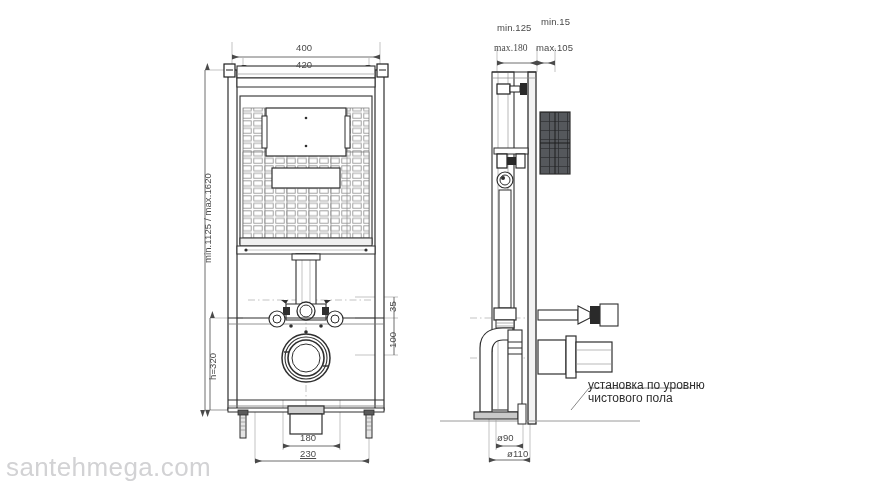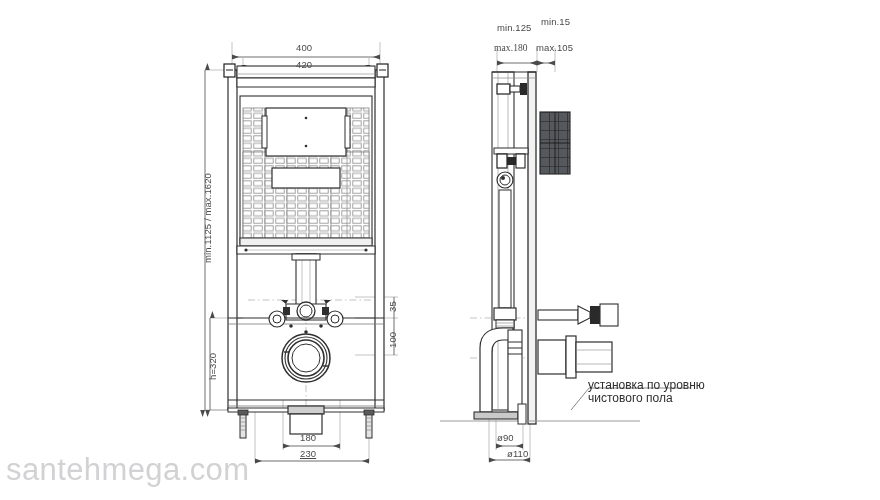--- a/index.html
+++ b/index.html
@@ -4,21 +4,21 @@
 <style>
   html,body{margin:0;padding:0;background:#ffffff;}
   body{width:880px;height:500px;position:relative;overflow:hidden;
        font-family:"Liberation Sans","DejaVu Sans",sans-serif;color:#3b3b3b;}
   .stage{position:absolute;left:0;top:0;width:880px;height:500px;}
   svg{position:absolute;left:0;top:0;}
   .dim-txt{position:absolute;font-size:9.5px;color:#4a4a4a;white-space:nowrap;
            letter-spacing:.1px;line-height:1.15;}
   .vert{transform-origin:left top;}
   .note{position:absolute;font-size:12px;color:#2e2e2e;line-height:1.3;white-space:nowrap;}
-  .wm{position:absolute;left:6px;top:452px;font-size:31px;color:#d2d2d4;
+  .wm{position:absolute;left:6px;top:452px;font-size:26px;color:#d2d2d4;
       letter-spacing:.4px;font-family:"Liberation Sans","DejaVu Sans",sans-serif;}
 </style>
 </head>
 <body>
 
 <div class="stage">
 
   <svg width="880" height="500" viewBox="0 0 880 500">
     <defs>
       <pattern id="grid-mesh" width="11" height="7.5" patternUnits="userSpaceOnUse">

